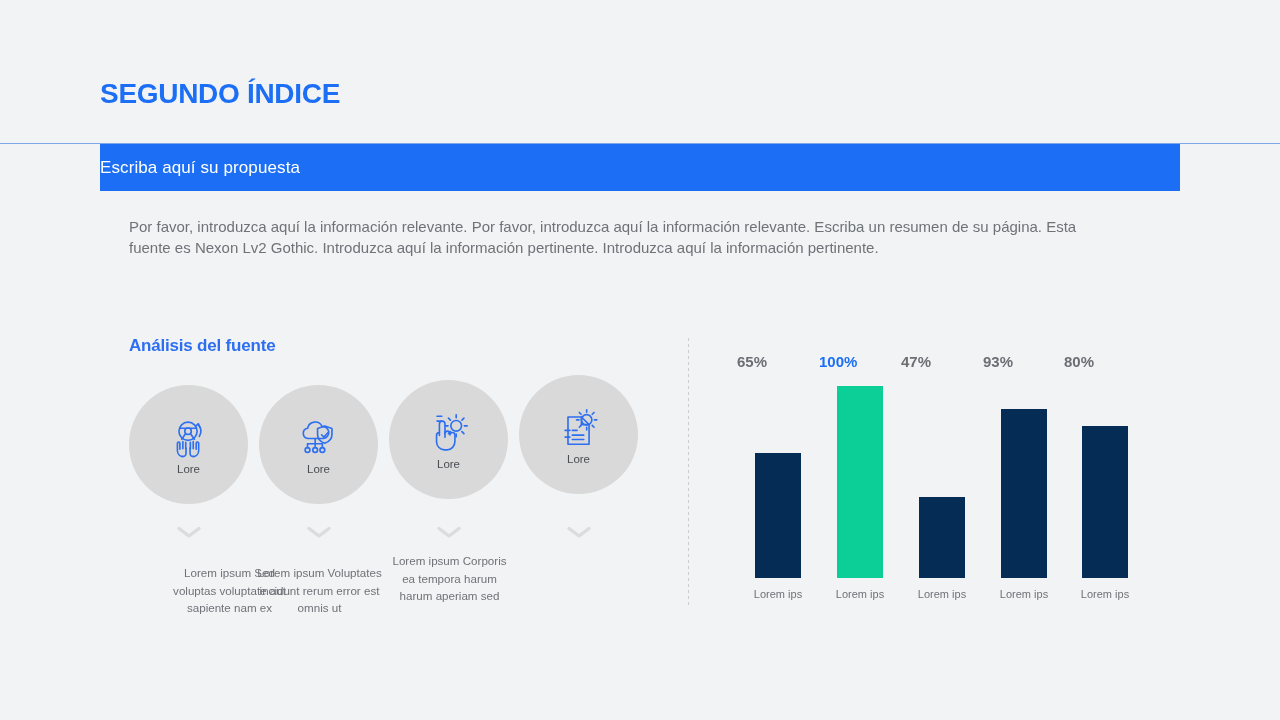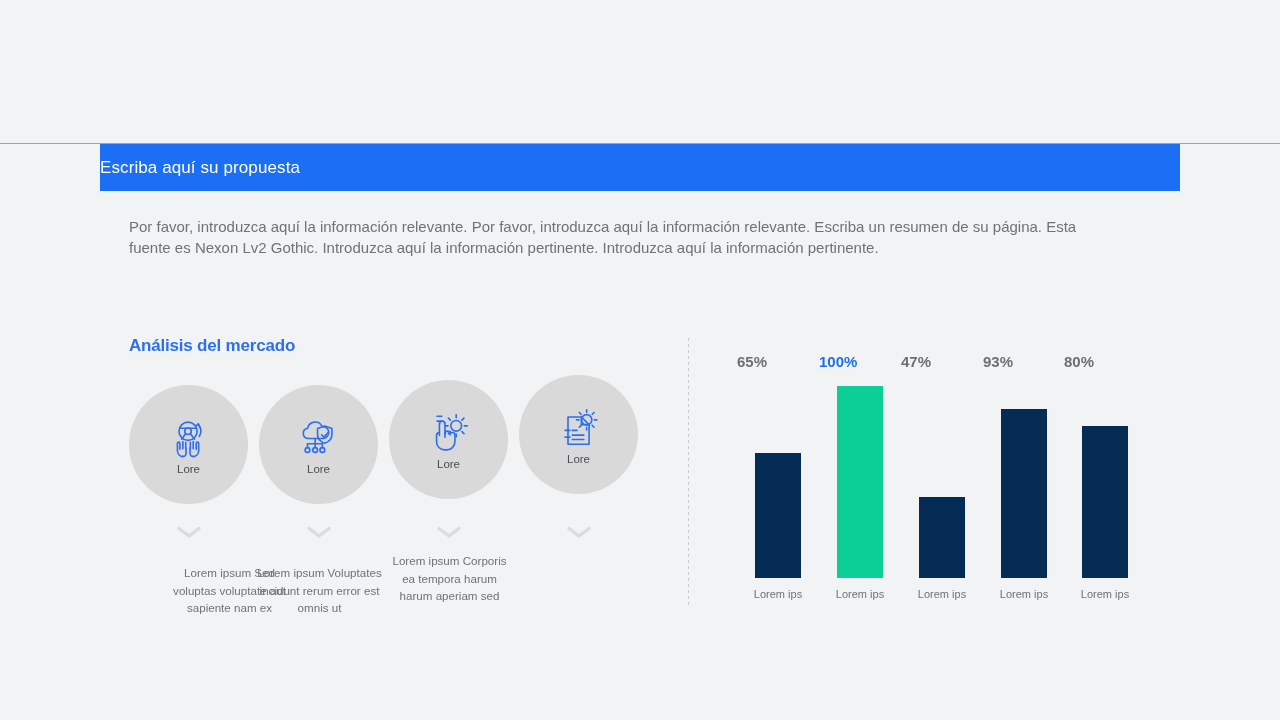--- a/index.html
+++ b/index.html
@@ -228,30 +228,31 @@
     font-size: 11px;
     line-height: 17.5px;
     color: #6f7277;
   }
 </style>
 </head>
 <body>
 
 <div class="slide">
 
+  <h1 class="slide-title">SEGUNDO ÍNDICE</h1>
 
   <div class="header-rule"></div>
 
   <div class="banner">
     <span class="banner-text">Escriba aquí su propuesta</span>
   </div>
 
   <p class="body-text">Por favor, introduzca aquí la información relevante. Por favor, introduzca aquí la información relevante. Escriba un resumen de su página. Esta fuente es Nexon Lv2 Gothic. Introduzca aquí la información pertinente. Introduzca aquí la información pertinente.</p>
 
-  <h2 class="section-title">Análisis del mercado</h2>
+  <h2 class="section-title">Análisis del fuente</h2>
 
   <div class="circles">
 
     <div class="circle-item">
       <div class="circle">
         <span class="circle-icon">
           <svg viewBox="0 0 48 48" fill="none" stroke="#2d6ff0" stroke-width="1.7" stroke-linecap="round" stroke-linejoin="round">
             <circle cx="23" cy="17" r="9.5"></circle>
             <circle cx="23" cy="17" r="3.4"></circle>
             <path d="M14.2 13.8h17.6"></path>

